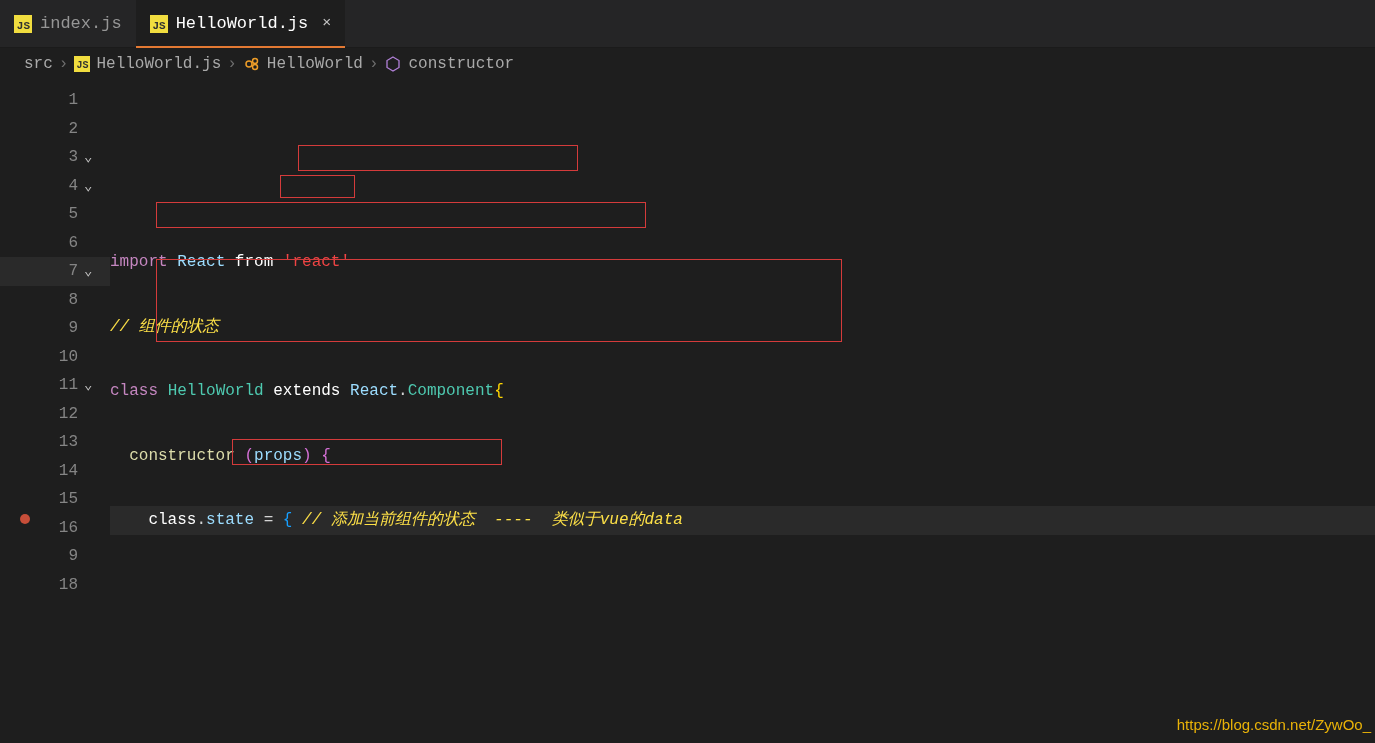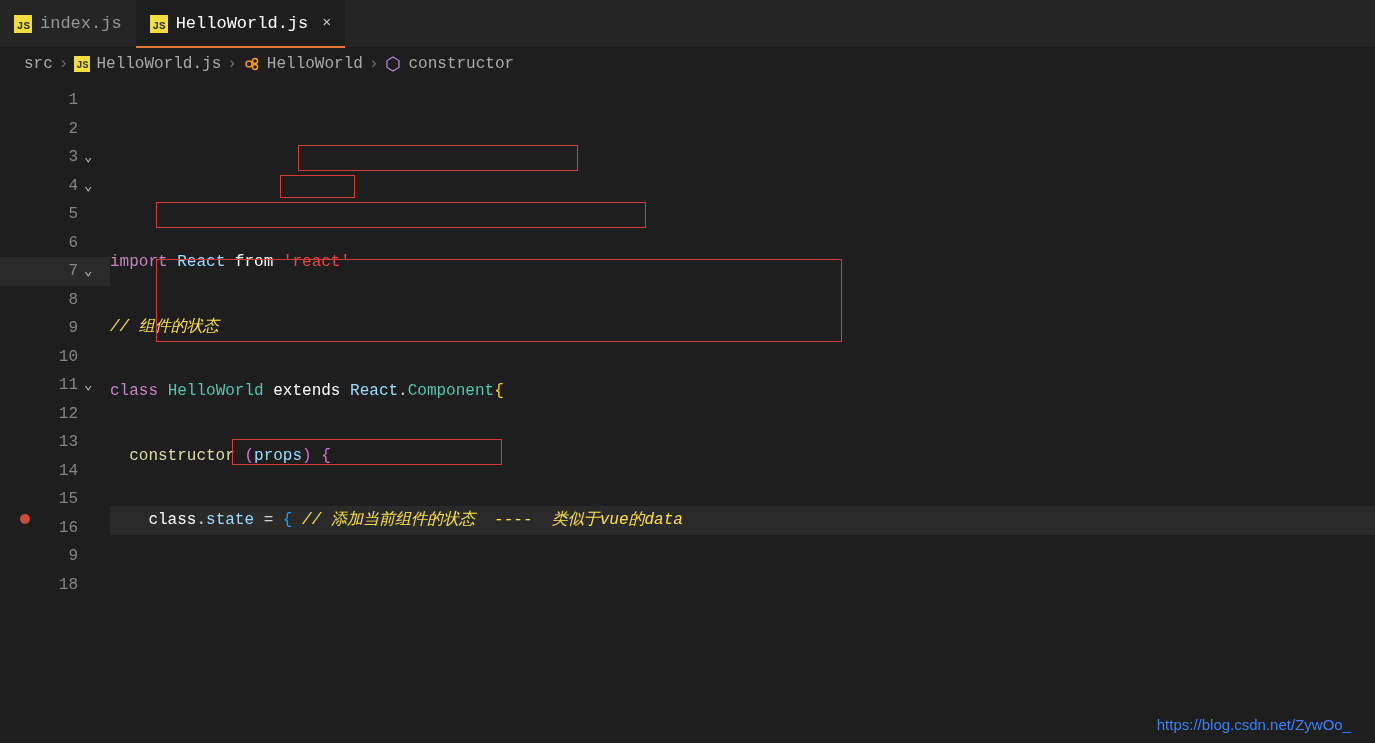--- a/index.html
+++ b/index.html
@@ -56,21 +56,21 @@
 .str{ color:#ef4444; }
 .cm-i{ color:#fde047; font-style:italic; }
 .p  { color:#d4d4d4; }
 .br1{ color:#ffd602; }
 .br2{ color:#d570d6; }
 .br3{ color:#169fff; }
 
 .hlbox { position:absolute; border:1px solid #d43b3b; pointer-events:none; }
 
 .watermark {
-  position:absolute; right:24px; bottom:10px; color:#3b82f6;
+  position:absolute; right:4px; bottom:10px; color:#eab308;
   font-family:Arial,sans-serif; font-size:15px;
 }
 .gutter-dot {
   position:absolute; left:20px; top:0; width:10px; height:10px;
   background:#c74e39; border-radius:50%;
 }
 .gutter-wrap { position:relative; }
 </style>
 </head>
 <body>

